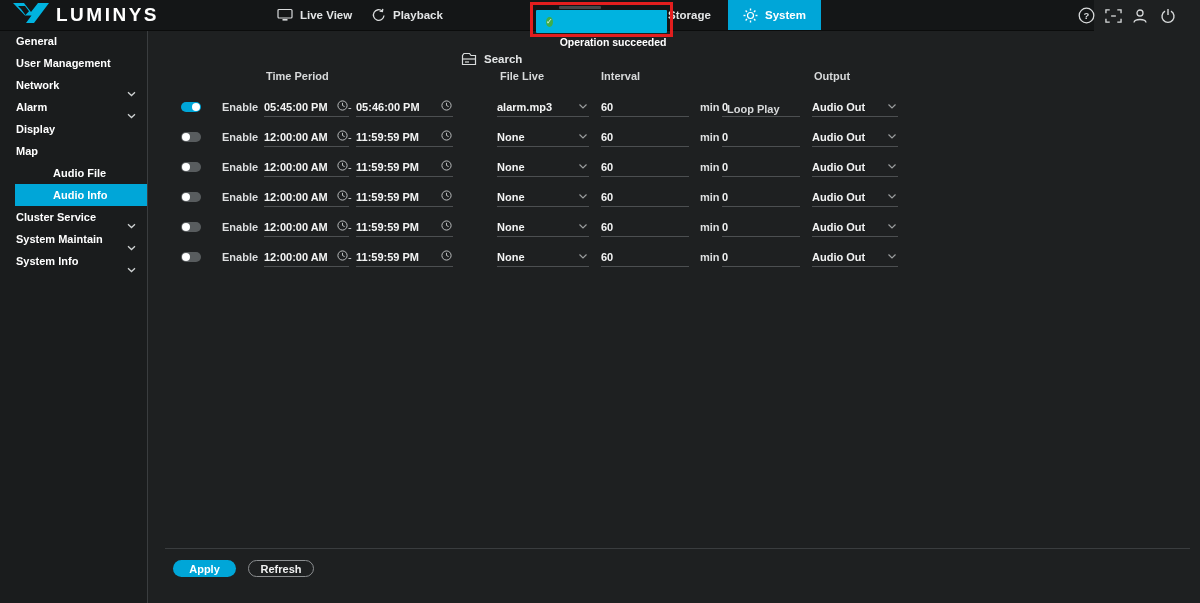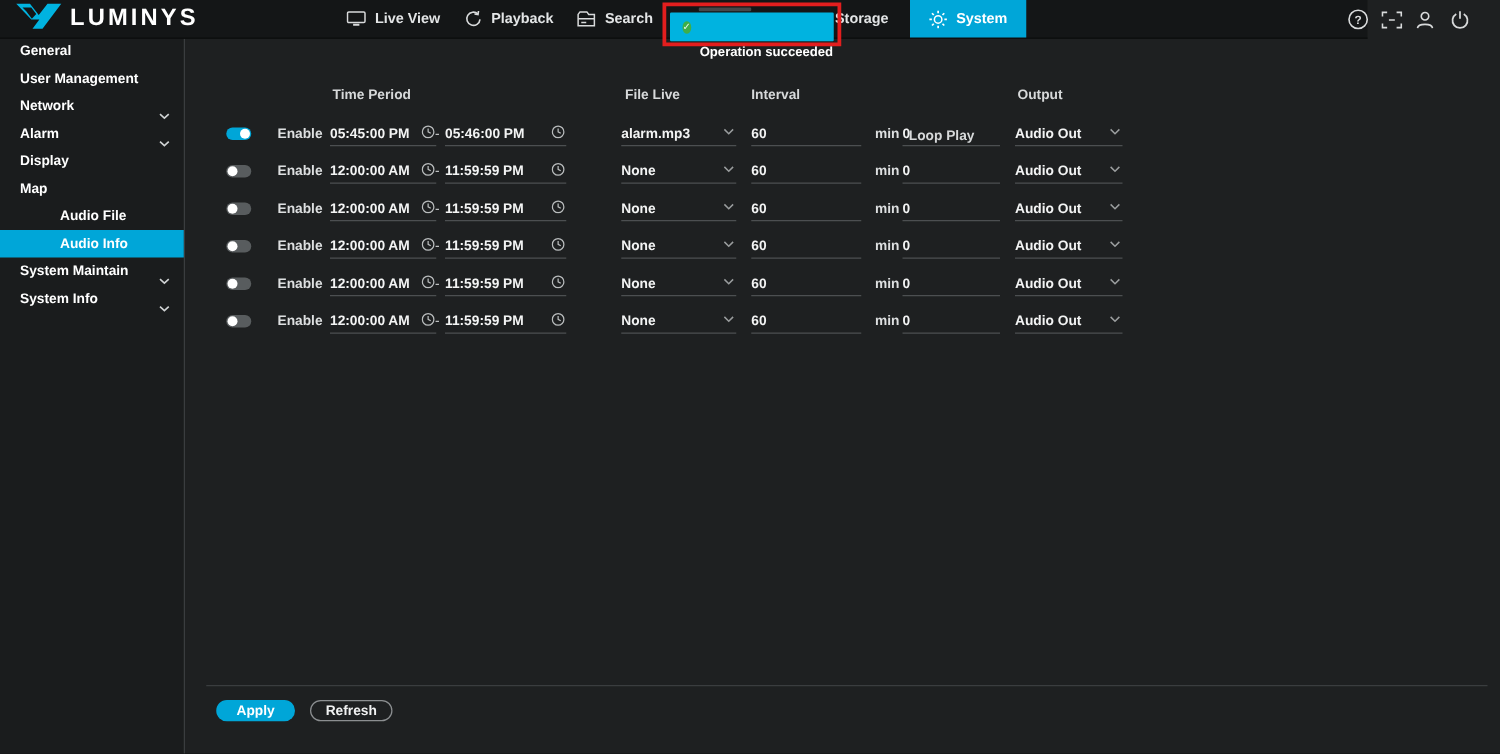--- a/index.html
+++ b/index.html
@@ -23,21 +23,21 @@
   .toast{position:absolute;left:3px;top:5px;right:3px;bottom:1px;background:var(--toast);
     display:flex;align-items:center;gap:7px;padding:0 10px;border-radius:1px;}
   .toast-dot{width:10px;height:10px;border-radius:50%;background:var(--green);
     display:flex;align-items:center;justify-content:center;color:#eaf7ec;font-size:8px;line-height:10px;}
   .toast-text{color:#fff;font-size:10.5px;font-weight:bold;white-space:nowrap;margin-top:40px;}
   
   .sidebar{position:absolute;left:0;top:30px;width:147px;bottom:0;background:#1a1c1d;
     border-right:1px solid #3a3d3f;z-index:2;}
   .sb-item{position:relative;height:22px;line-height:22px;padding-left:16px;color:#fff;
     font-size:11px;font-weight:700;cursor:pointer;white-space:nowrap;}
-  .sb-item.sub{padding-left:48px;}
+  .sb-item.sub{padding-left:38px;margin-left:15px;}
   .sb-item.selected{background:var(--accent);}
   .sb-chev{position:absolute;right:11px;top:8px;}
   .sb-chev.up svg{transform:rotate(180deg);}
   
   .content{position:absolute;left:148px;top:30px;right:0;bottom:0;}
   .th{position:absolute;top:40px;color:#d7d9da;font-size:11px;font-weight:600;}
   .row{position:absolute;left:0;width:100%;height:30px;}
   .toggle{position:absolute;left:33px;top:10px;width:20px;height:10px;border-radius:6px;
     background:#585c5e;cursor:pointer;}
   .toggle::after{content:"";position:absolute;left:1px;top:1px;width:8px;height:8px;
@@ -92,21 +92,21 @@
     <div class="nav-item" style="left:371px;">
       <span>
         <svg width="15" height="15" viewBox="0 0 15 15">
           <path d="M11.4 3.2 A5.3 5.3 0 1 0 13 7.5" fill="none" stroke="#d8dadb" stroke-width="1.3"></path>
           <polyline points="11.8,0.8 11.4,3.6 8.6,3.2" fill="none" stroke="#d8dadb" stroke-width="1.3"></polyline>
         </svg>
       </span>
       <span>Playback</span>
     </div>
 
-    <div class="nav-item" style="left:461px;">
+    <div class="nav-item" style="left:461px;margin-top:44px;">
       <span>
         <svg width="16" height="14" viewBox="0 0 16 14">
           <path d="M1.5 3.5 L1.5 12.5 L14.5 12.5 L14.5 3.5 L10 3.5 L8.5 1.5 L3 1.5 Z" fill="none" stroke="#d8dadb" stroke-width="1.2"></path>
           <line x1="1.5" y1="7" x2="14.5" y2="7" stroke="#d8dadb" stroke-width="1.2"></line>
           <line x1="4" y1="10" x2="8" y2="10" stroke="#d8dadb" stroke-width="1.2"></line>
         </svg>
       </span>
       <span>Search</span>
     </div>
 
@@ -178,20 +178,23 @@
       <div class="sb-item"><span>Network</span><span class="sb-chev down"><svg width="9" height="6" viewBox="0 0 9 6">
             <polyline points="1,1.3 4.5,4.5 8,1.3" fill="none" stroke="#cfd2d3" stroke-width="1.3"></polyline>
           </svg></span></div>
       <div class="sb-item"><span>Alarm</span><span class="sb-chev down"><svg width="9" height="6" viewBox="0 0 9 6">
             <polyline points="1,1.3 4.5,4.5 8,1.3" fill="none" stroke="#cfd2d3" stroke-width="1.3"></polyline>
           </svg></span></div>
       <div class="sb-item"><span>Display</span></div>
       <div class="sb-item"><span>Map</span></div>
       <div class="sb-item sub"><span>Audio File</span></div>
       <div class="sb-item sub selected"><span>Audio Info</span></div>
+      <div class="sb-item"><span>Cluster Service</span><span class="sb-chev down"><svg width="9" height="6" viewBox="0 0 9 6">
+            <polyline points="1,1.3 4.5,4.5 8,1.3" fill="none" stroke="#cfd2d3" stroke-width="1.3"></polyline>
+          </svg></span></div>
       <div class="sb-item"><span>System Maintain</span><span class="sb-chev down"><svg width="9" height="6" viewBox="0 0 9 6">
             <polyline points="1,1.3 4.5,4.5 8,1.3" fill="none" stroke="#cfd2d3" stroke-width="1.3"></polyline>
           </svg></span></div>
       <div class="sb-item"><span>System Info</span><span class="sb-chev down"><svg width="9" height="6" viewBox="0 0 9 6">
             <polyline points="1,1.3 4.5,4.5 8,1.3" fill="none" stroke="#cfd2d3" stroke-width="1.3"></polyline>
           </svg></span></div>
     </div>
 
   <div class="content">
     <div class="th" style="left:118px;">Time Period</div>

